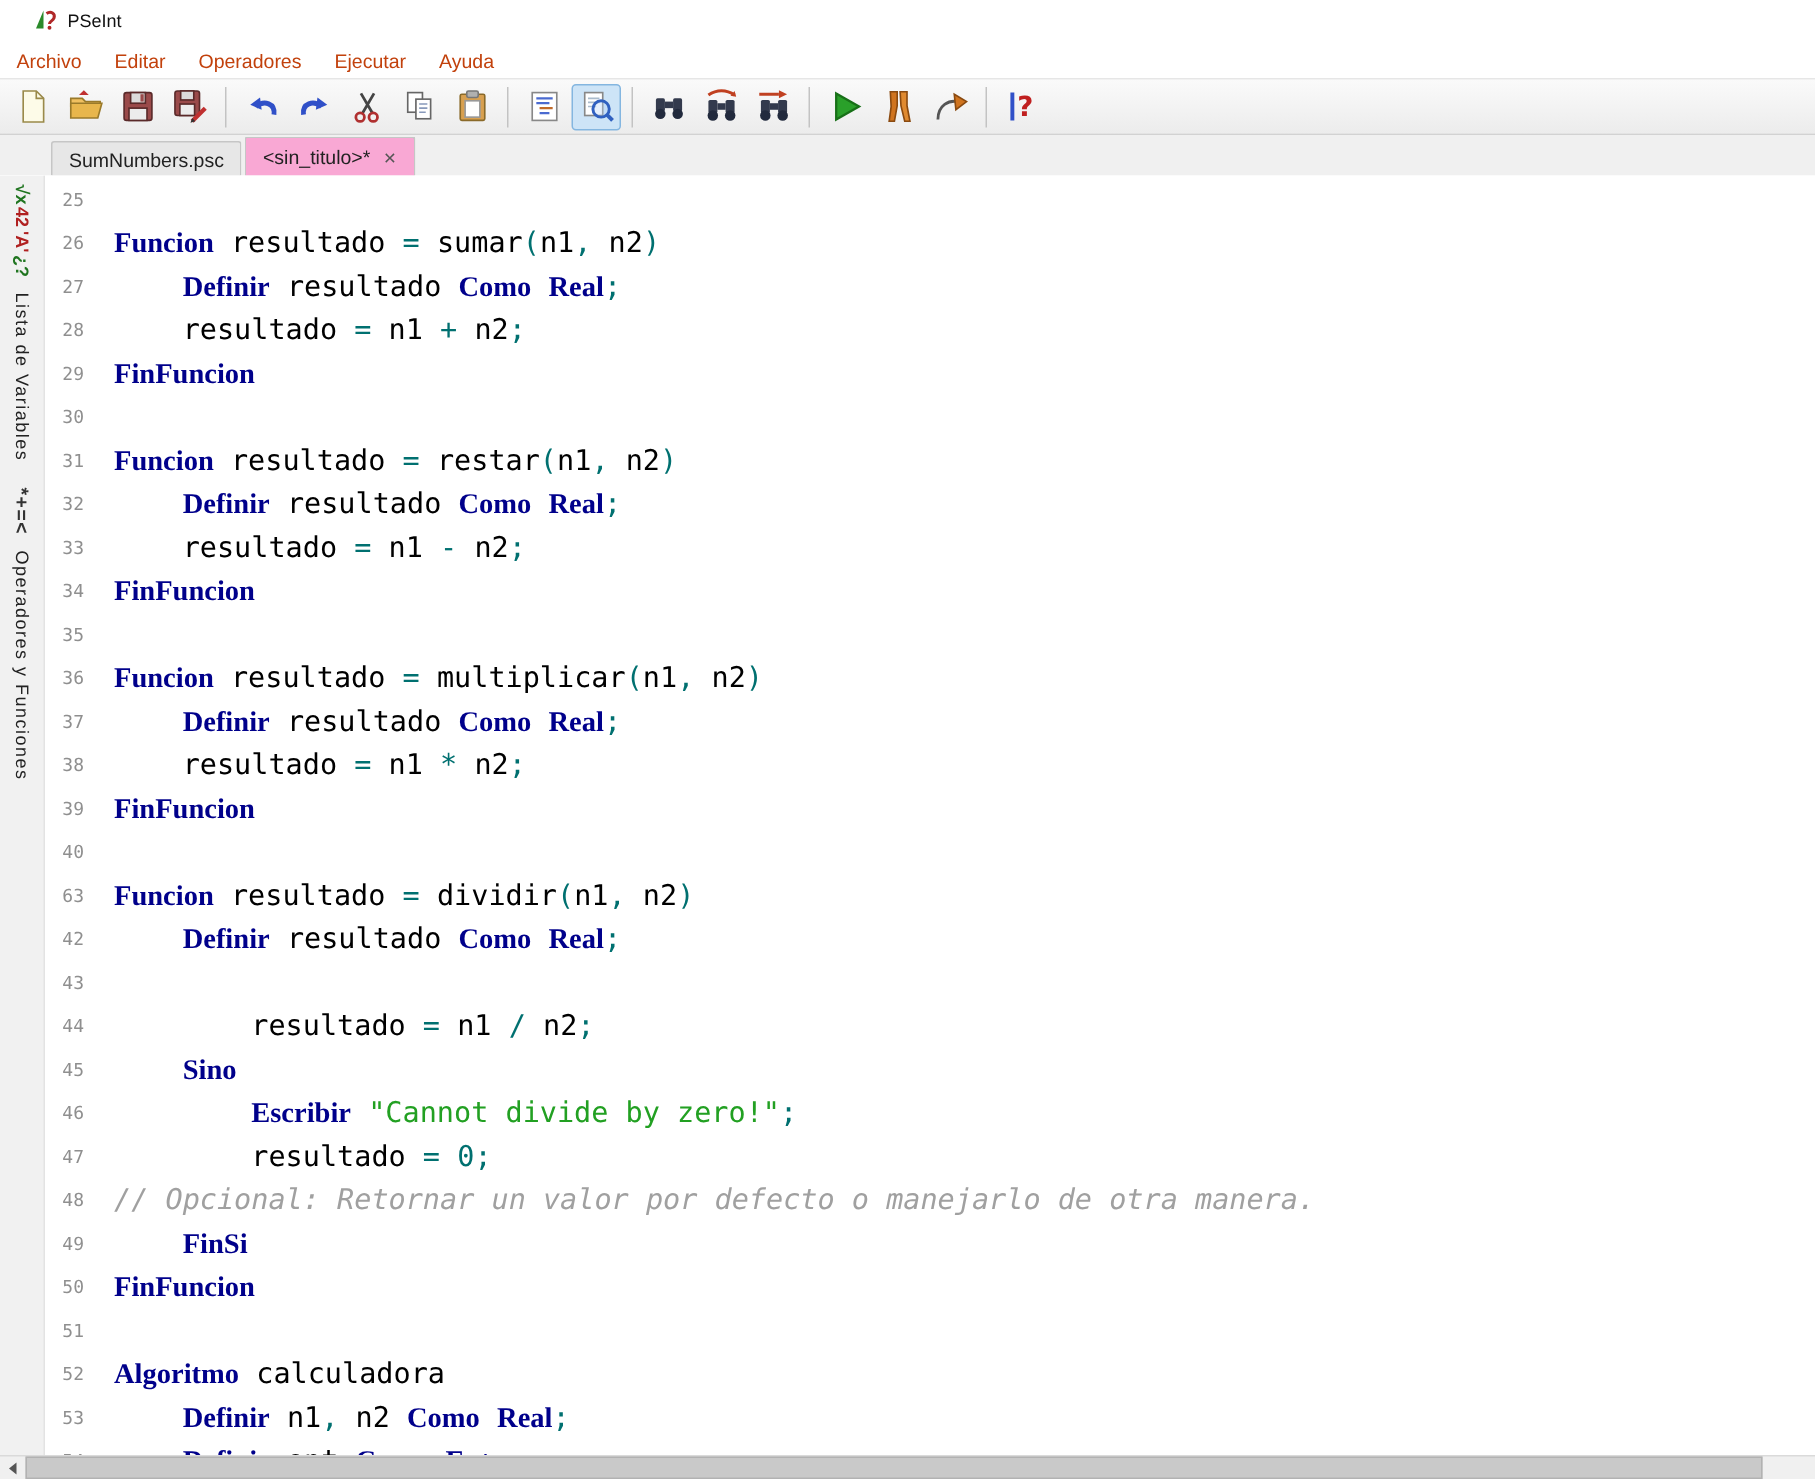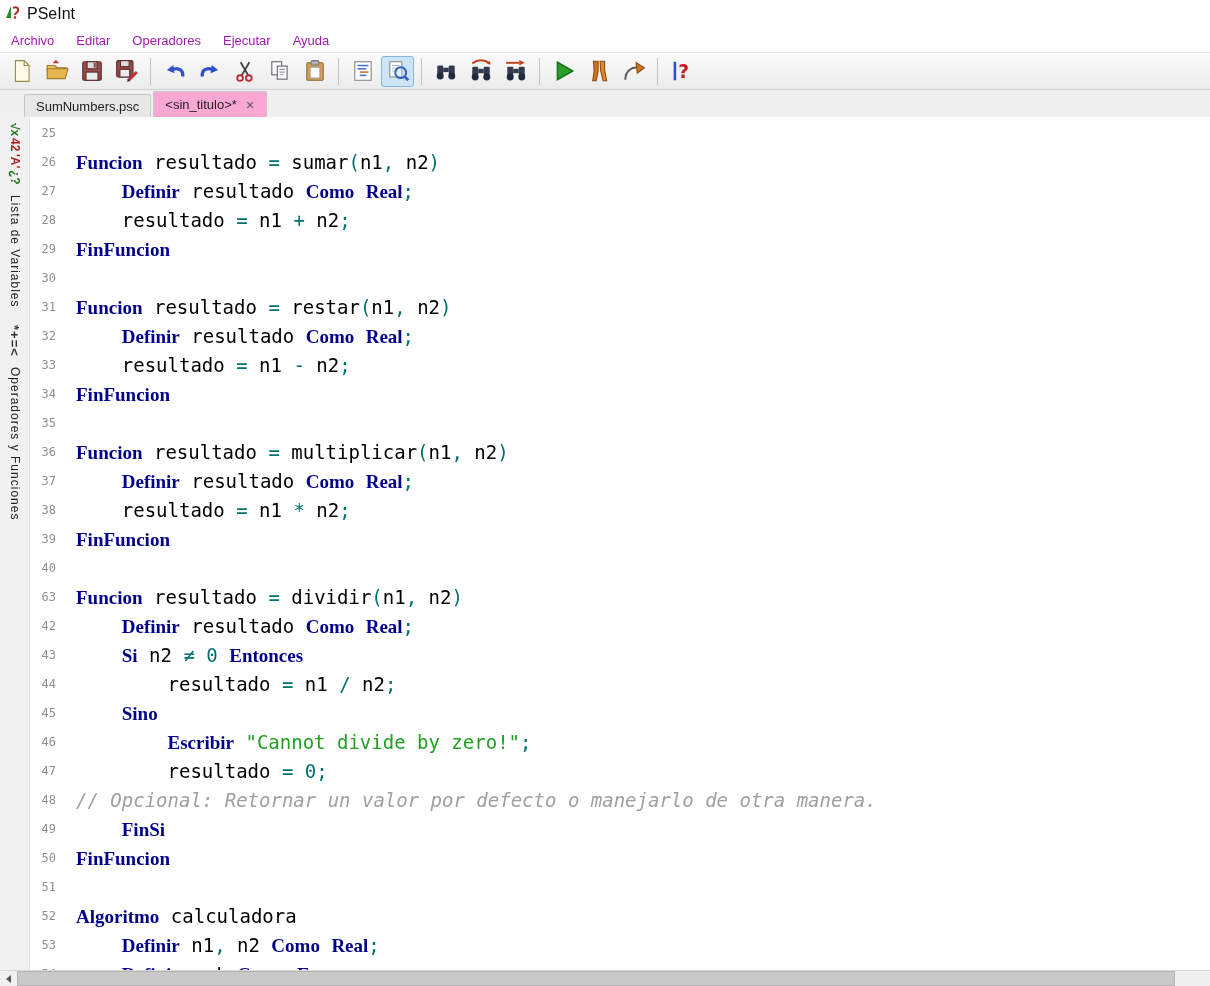--- a/index.html
+++ b/index.html
@@ -1,34 +1,34 @@
 <!DOCTYPE html>
 <html style="--kw: #00008B; --id: #000000; --op: #007070; --num: #007070; --str: #22a022; --com: #a0a0a0;"><head>
 <meta charset="utf-8">
 <style>
   * { box-sizing: border-box; margin: 0; padding: 0; }
   html,body { width:1210px; height:986px; }
   body { font-family: "Liberation Sans", sans-serif; background:#fff; overflow:hidden; }
   .window { width:1210px; height:986px; display:flex; flex-direction:column; background:#fff; }
 
   
-  .titlebar { height:28px; display:flex; align-items:center; gap:6px; padding-left:5px; background:#fff; font-size:16px; color:#111; flex:0 0 auto; }
-
-  
-  .menubar { height:24px; display:flex; align-items:stretch; background:#fff; font-size:13px; color:#a21caf; flex:0 0 auto; }
+  .titlebar { height:28px; display:flex; align-items:center; gap:6px; padding-left:23px; background:#fff; font-size:12px; color:#111; flex:0 0 auto; }
+
+  
+  .menubar { height:24px; display:flex; align-items:stretch; background:#fff; font-size:13px; color:#c2410c; flex:0 0 auto; }
   .menu-item { padding:4px 11px; display:flex; align-items:center; cursor:default; }
 
   
   .toolbar { height:38px; background:linear-gradient(#fafafa,#ececec); border-top:1px solid #e6e6e6; border-bottom:1px solid #d2d2d2; display:flex; align-items:center; padding:0 5px; gap:2px; flex:0 0 auto; }
   .tb-btn { width:33px; height:31px; display:flex; align-items:center; justify-content:center; border:1px solid transparent; border-radius:3px; }
   .tb-btn.selected { background:#cde4f7; border-color:#84b6e0; }
   .tb-sep { width:1px; height:27px; background:#c3c3c3; margin:0 5px; flex:0 0 auto; }
 
   
-  .tabbar { height:27px; background:#f0f0f0; display:flex; align-items:flex-end; padding-left:24px; flex:0 0 auto; }
+  .tabbar { height:27px; background:#f0f0f0; display:flex; align-items:flex-end; padding-left:34px; flex:0 0 auto; }
   .tab { font-size:13px; color:#222; background:#e7e7e7; border:1px solid #c6c6c6; border-bottom:none; border-radius:2px 2px 0 0; height:23px; padding:0 11px; display:flex; align-items:center; gap:8px; margin-right:2px; }
   .tab.active { background:#f9a8d4; height:26px; }
   .tab-close { color:#555; font-size:14px; line-height:1; padding:0 1px; }
 
   
   .main { flex:1 1 auto; display:flex; overflow:hidden; background:#fff; }
   .side-strip { width:30px; background:#f1f1f1; border-right:1px solid #e3e3e3; display:flex; flex-direction:column; align-items:center; padding-top:6px; flex:0 0 auto; font-size:12px; }
   .v-text { writing-mode:vertical-rl; letter-spacing:1px; color:#222; }
   .type-glyphs { display:flex; flex-direction:column; align-items:center; gap:2px; font-size:12px; font-weight:bold; margin-bottom:10px; }
   .type-glyphs .v-text { letter-spacing:0; }
@@ -258,21 +258,21 @@
           <div class="code-row"><span class="ln">33</span><span class="lc"><span class="tok-id">    resultado </span><span class="tok-op">=</span><span class="tok-id"> n1 </span><span class="tok-op">-</span><span class="tok-id"> n2</span><span class="tok-op">;</span></span></div>
           <div class="code-row"><span class="ln">34</span><span class="lc"><span class="tok-kw">FinFuncion</span></span></div>
           <div class="code-row"><span class="ln">35</span><span class="lc"></span></div>
           <div class="code-row"><span class="ln">36</span><span class="lc"><span class="tok-kw">Funcion</span><span class="tok-id"> resultado </span><span class="tok-op">=</span><span class="tok-id"> multiplicar</span><span class="tok-op">(</span><span class="tok-id">n1</span><span class="tok-op">,</span><span class="tok-id"> n2</span><span class="tok-op">)</span></span></div>
           <div class="code-row"><span class="ln">37</span><span class="lc"><span class="tok-id">    </span><span class="tok-kw">Definir</span><span class="tok-id"> resultado </span><span class="tok-kw">Como</span><span class="tok-id"> </span><span class="tok-kw">Real</span><span class="tok-op">;</span></span></div>
           <div class="code-row"><span class="ln">38</span><span class="lc"><span class="tok-id">    resultado </span><span class="tok-op">=</span><span class="tok-id"> n1 </span><span class="tok-op">*</span><span class="tok-id"> n2</span><span class="tok-op">;</span></span></div>
           <div class="code-row"><span class="ln">39</span><span class="lc"><span class="tok-kw">FinFuncion</span></span></div>
           <div class="code-row"><span class="ln">40</span><span class="lc"></span></div>
           <div class="code-row"><span class="ln">63</span><span class="lc"><span class="tok-kw">Funcion</span><span class="tok-id"> resultado </span><span class="tok-op">=</span><span class="tok-id"> dividir</span><span class="tok-op">(</span><span class="tok-id">n1</span><span class="tok-op">,</span><span class="tok-id"> n2</span><span class="tok-op">)</span></span></div>
           <div class="code-row"><span class="ln">42</span><span class="lc"><span class="tok-id">    </span><span class="tok-kw">Definir</span><span class="tok-id"> resultado </span><span class="tok-kw">Como</span><span class="tok-id"> </span><span class="tok-kw">Real</span><span class="tok-op">;</span></span></div>
-          <div class="code-row"><span class="ln">43</span><span class="lc"><span class="tok-id">    </span><span class="tok-kw">Si</span><span class="tok-id"> n2 </span><span class="tok-op">≠</span><span class="tok-id"> </span><span class="tok-num">0</span><span class="tok-id"> </span><span class="tok-kw">Entonces</span></span></div>
+          <div class="code-row"><span class="ln">43</span></div>
           <div class="code-row"><span class="ln">44</span><span class="lc"><span class="tok-id">        resultado </span><span class="tok-op">=</span><span class="tok-id"> n1 </span><span class="tok-op">/</span><span class="tok-id"> n2</span><span class="tok-op">;</span></span></div>
           <div class="code-row"><span class="ln">45</span><span class="lc"><span class="tok-id">    </span><span class="tok-kw">Sino</span></span></div>
           <div class="code-row"><span class="ln">46</span><span class="lc"><span class="tok-id">        </span><span class="tok-kw">Escribir</span><span class="tok-id"> </span><span class="tok-str">"Cannot divide by zero!"</span><span class="tok-op">;</span></span></div>
           <div class="code-row"><span class="ln">47</span><span class="lc"><span class="tok-id">        resultado </span><span class="tok-op">=</span><span class="tok-id"> </span><span class="tok-num">0</span><span class="tok-op">;</span></span></div>
           <div class="code-row"><span class="ln">48</span><span class="lc"><span class="tok-com">// Opcional: Retornar un valor por defecto o manejarlo de otra manera.</span></span></div>
           <div class="code-row"><span class="ln">49</span><span class="lc"><span class="tok-id">    </span><span class="tok-kw">FinSi</span></span></div>
           <div class="code-row"><span class="ln">50</span><span class="lc"><span class="tok-kw">FinFuncion</span></span></div>
           <div class="code-row"><span class="ln">51</span><span class="lc"></span></div>
           <div class="code-row"><span class="ln">52</span><span class="lc"><span class="tok-kw">Algoritmo</span><span class="tok-id"> calculadora</span></span></div>
           <div class="code-row"><span class="ln">53</span><span class="lc"><span class="tok-id">    </span><span class="tok-kw">Definir</span><span class="tok-id"> n1</span><span class="tok-op">,</span><span class="tok-id"> n2 </span><span class="tok-kw">Como</span><span class="tok-id"> </span><span class="tok-kw">Real</span><span class="tok-op">;</span></span></div>

